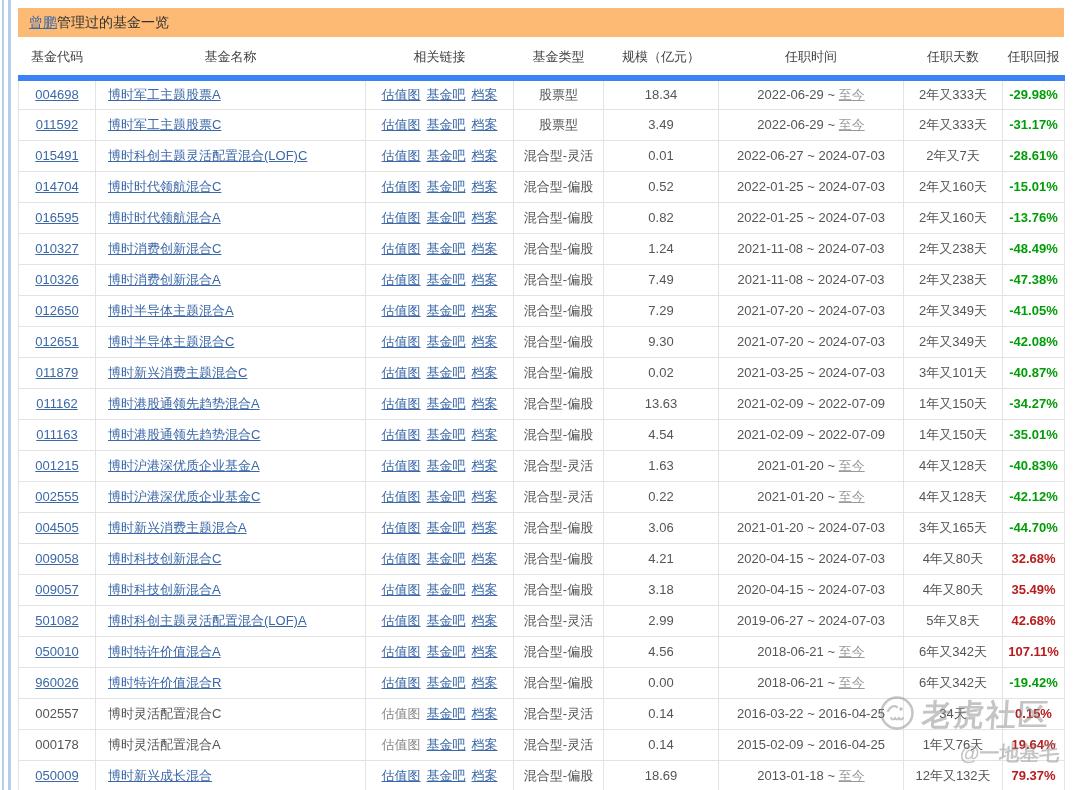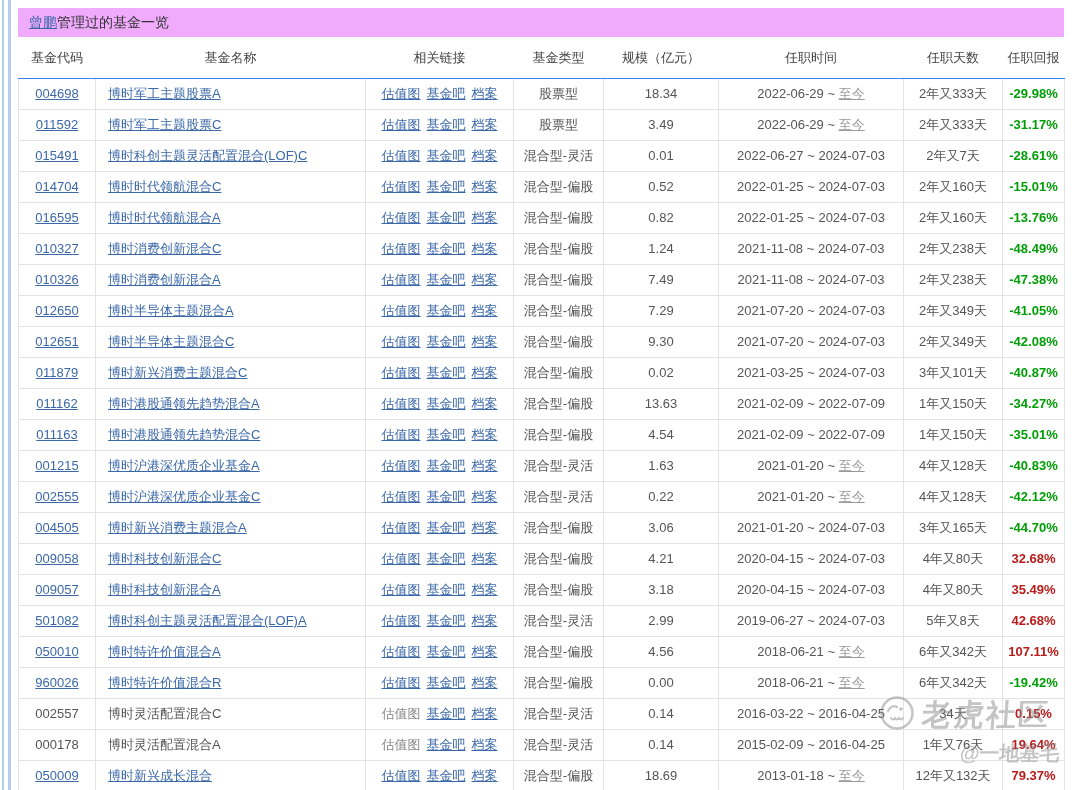--- a/index.html
+++ b/index.html
@@ -14,31 +14,31 @@
   .edge-strip { position: absolute; top: 0; bottom: 0; background: #b4cfe9; }
   .edge-strip.s1 { left: 2px; width: 2px; }
   .edge-strip.s2 { left: 8px; width: 3px; }
 
   .container { margin-left: 18px; width: 1046px; }
 
   .title-bar {
     margin-top: 8px;
     height: 29px;
     line-height: 29px;
-    background: #f0abfc;
+    background: #fdba74;
     padding-left: 11px;
     font-size: 14px;
     color: #333;
   }
   .manager-link { color: #3b68a8; text-decoration: underline; cursor: pointer; }
 
   table { margin-top: 2px; width: 1046px; border-collapse: collapse; table-layout: fixed; }
   th {
     height: 39px; font-weight: normal; color: #444; font-size: 13px;
-    border-bottom: 1px solid #3b82f6; text-align: center; white-space: nowrap; overflow: hidden;
+    border-bottom: 6px solid #3b82f6; text-align: center; white-space: nowrap; overflow: hidden;
   }
   td {
     height: 31px; border: 1px solid #e3e3e3; text-align: center;
     font-size: 13px; color: #555; white-space: nowrap; overflow: hidden;
   }
   td.name-cell { text-align: left; padding-left: 12px; }
   .lnk { color: #3b68a8; text-decoration: underline; cursor: pointer; }
   .links-cell .lnk { margin: 0 3px; }
   .plain { color: #555 !important; text-decoration: none !important; cursor: default; text-align: right; }
   .inactive { color: #888 !important; text-decoration: none !important; cursor: default; }

